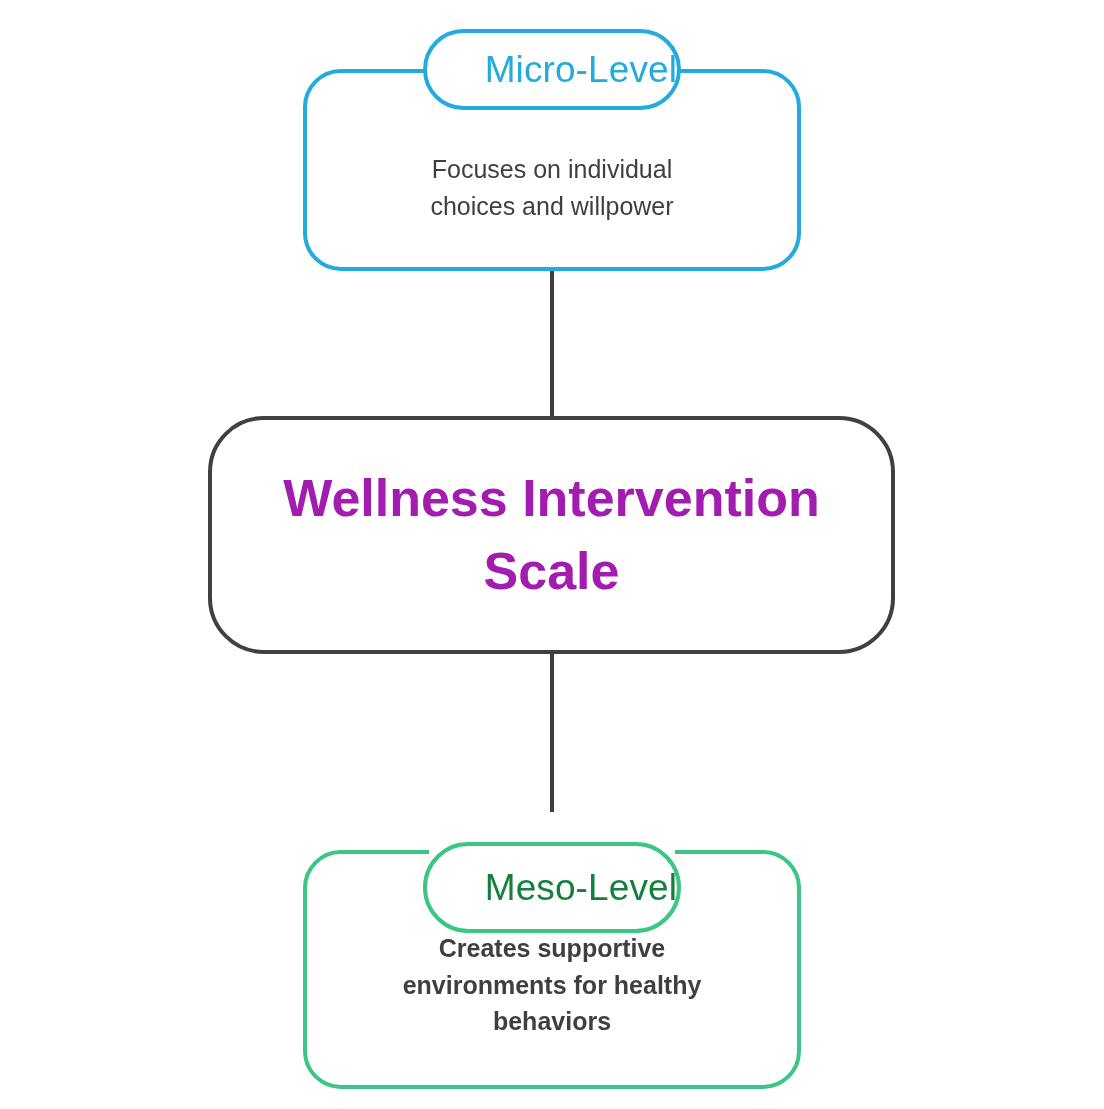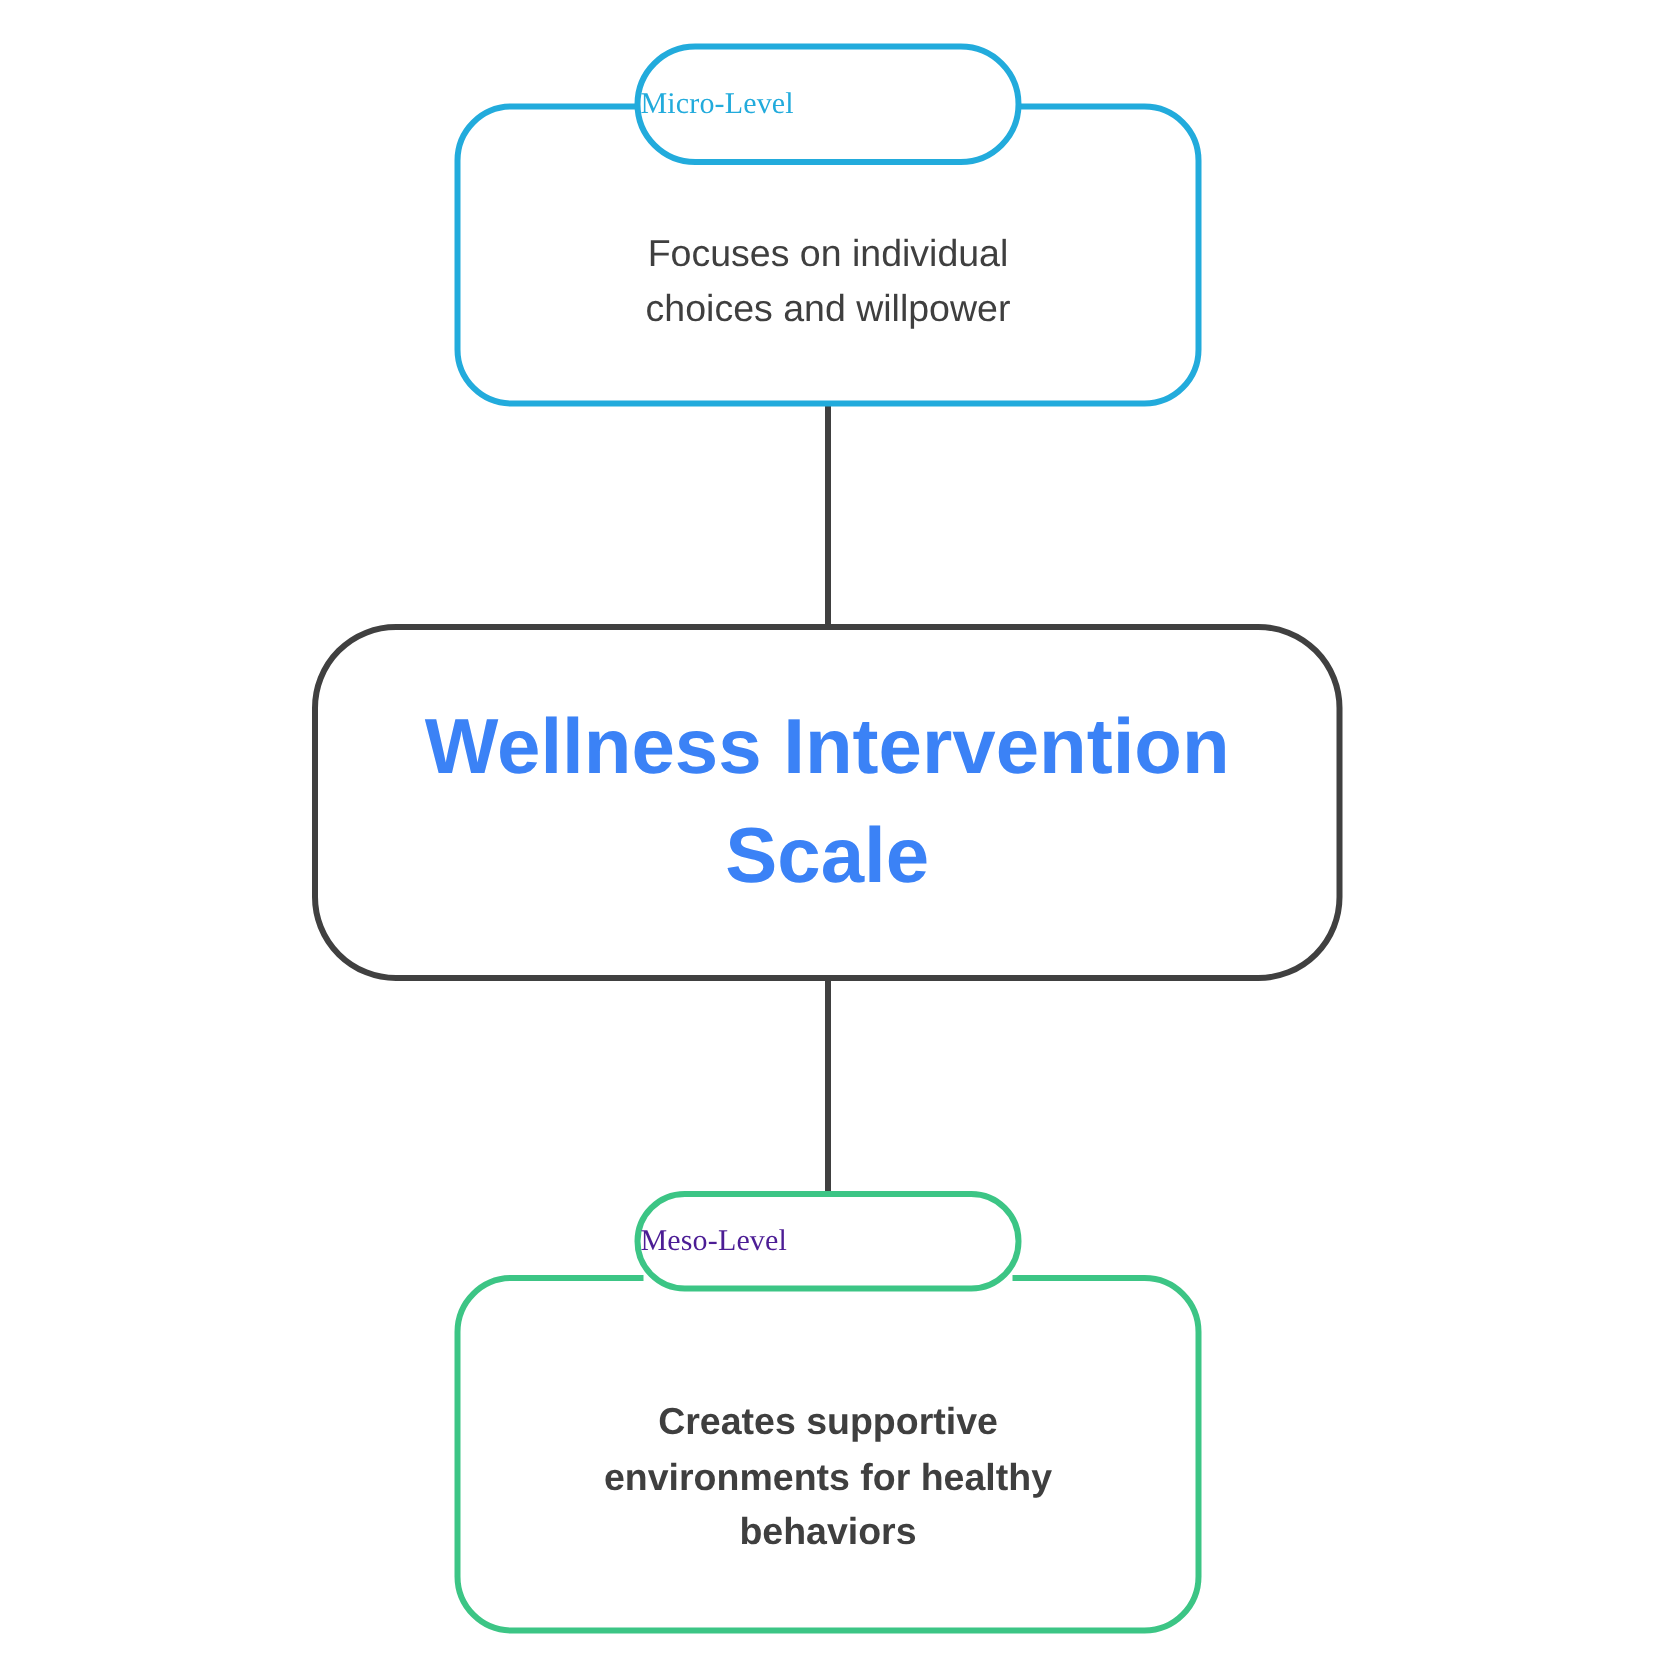--- a/index.html
+++ b/index.html
@@ -77,45 +77,44 @@
   }
   #node-micro .branch-body { top: 78px; }
   #node-meso  .branch-body { top: 76px; }
 
   
   .branch-pill {
     position: absolute;
     box-sizing: border-box;
     display: flex;
     align-items: center;
-    justify-content: flex-start;
+    justify-content: flex-end;
     background: #ffffff;
     border-style: solid;
     border-width: 4px;
     border-radius: 999px;
-    font-size: 20px;
+    font-size: 37px;
     letter-spacing: 0.1px;
     z-index: 4;
-    font-family: Liberation Serif, serif;
   }
   #pill-micro {
     left: 423px;
     top: 29px;
     width: 258px;
     height: 81px;
     border-color: #22ABDC;
     color: #22ABDC;
   }
   #pill-meso {
     left: 423px;
-    top: 794px;
+    top: 842px;
     width: 258px;
-    height: 67px;
+    height: 91px;
     border-color: #3CC585;
-    color: #4c1d95;
+    color: #15803d;
   }
 
   
   .pill-mask {
     position: absolute;
     height: 10px;
     background: #ffffff;
     z-index: 3;
   }
   #mask-micro { left: 429px; top: 64px; width: 246px; }
@@ -132,21 +131,21 @@
     background: #ffffff;
     border: 4px solid #404040;
     border-radius: 56px;
     display: flex;
     align-items: center;
     justify-content: center;
     z-index: 2;
   }
   #node-center .center-title {
     text-align: center;
-    color: #3b82f6;
+    color: #a21caf;
     font-size: 52px;
     font-weight: bold;
     line-height: 1.4;
     padding: 0 40px;
     white-space: pre-line;
   }
 </style>
 </head>
 <body>
 

